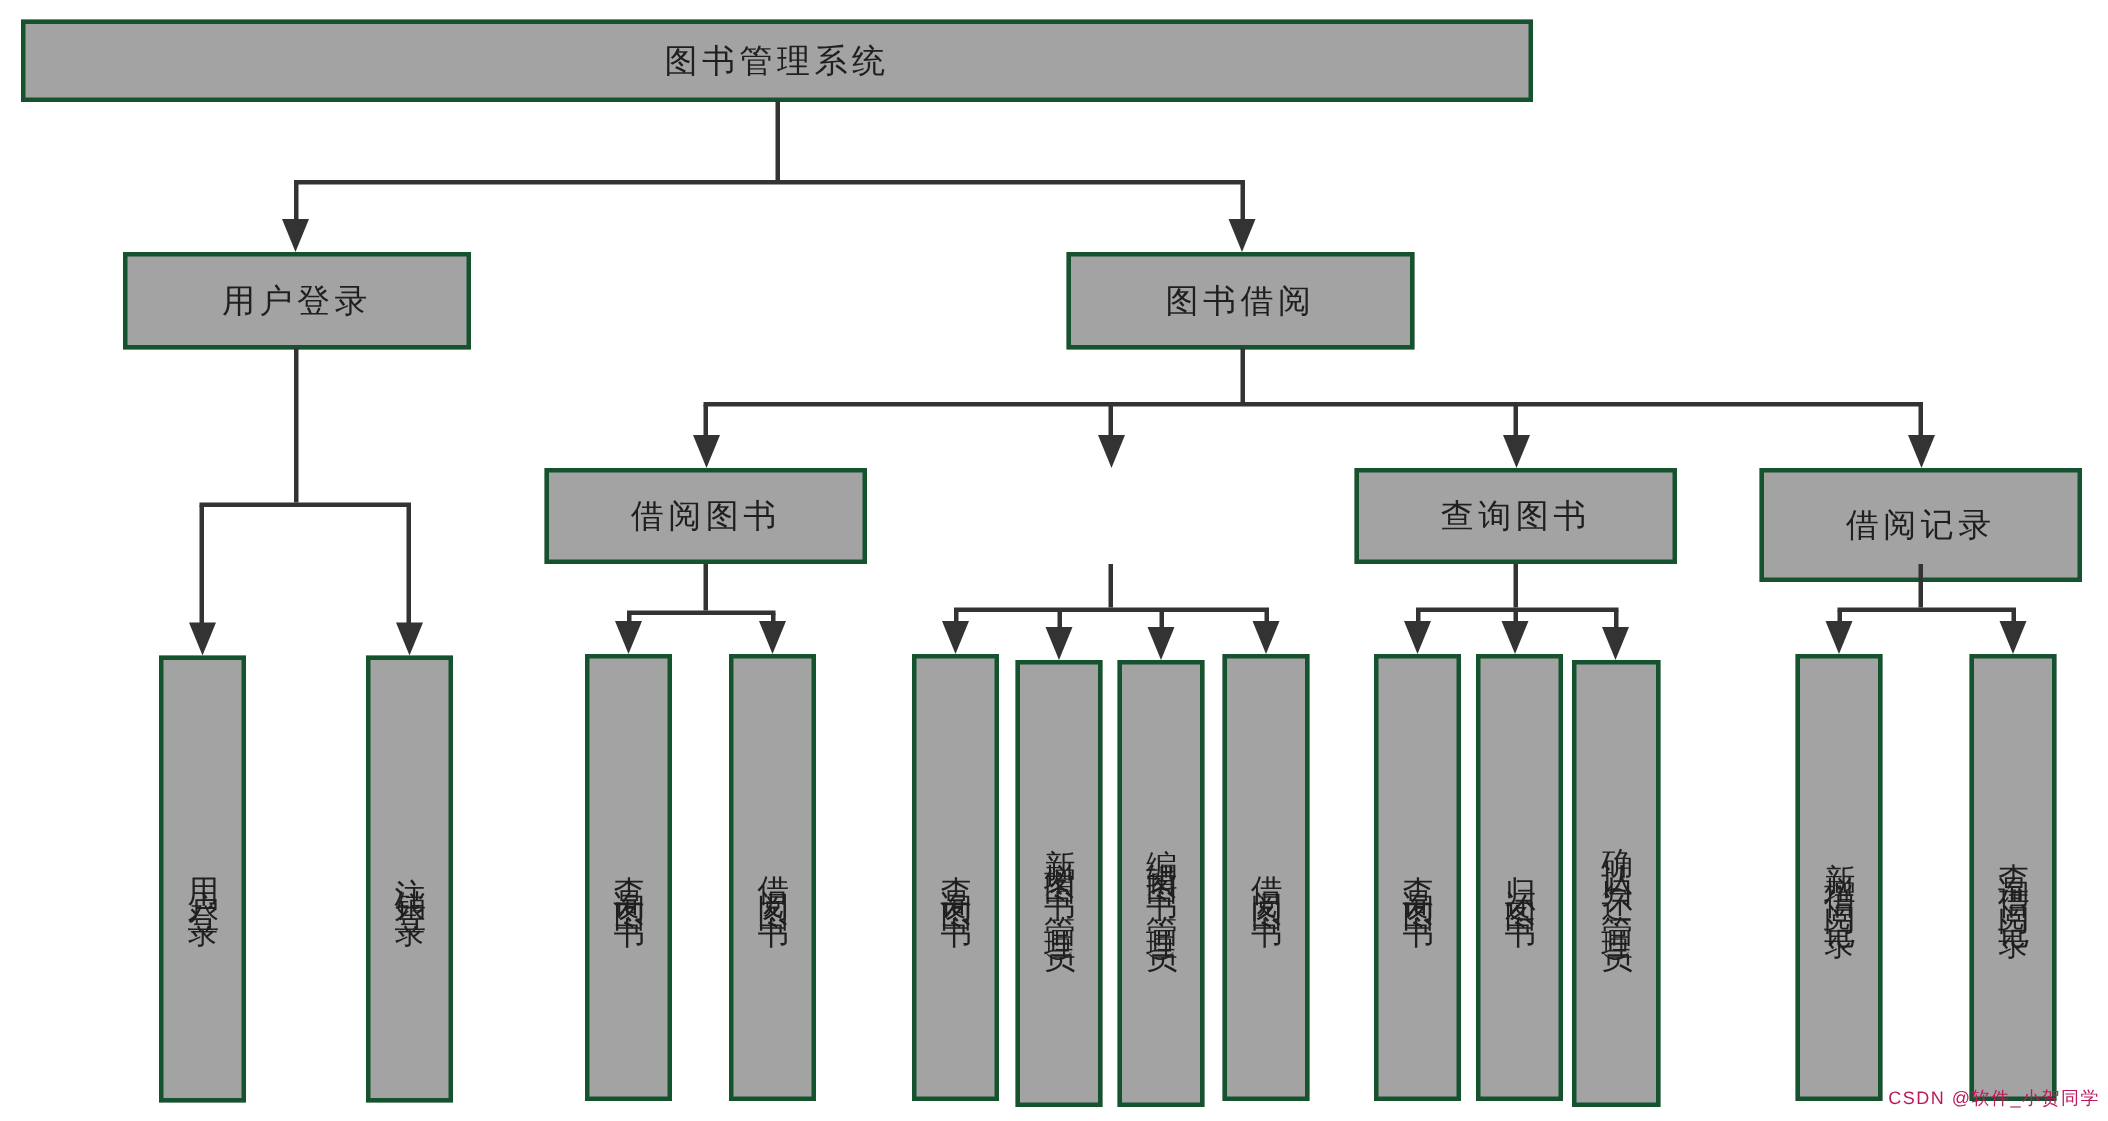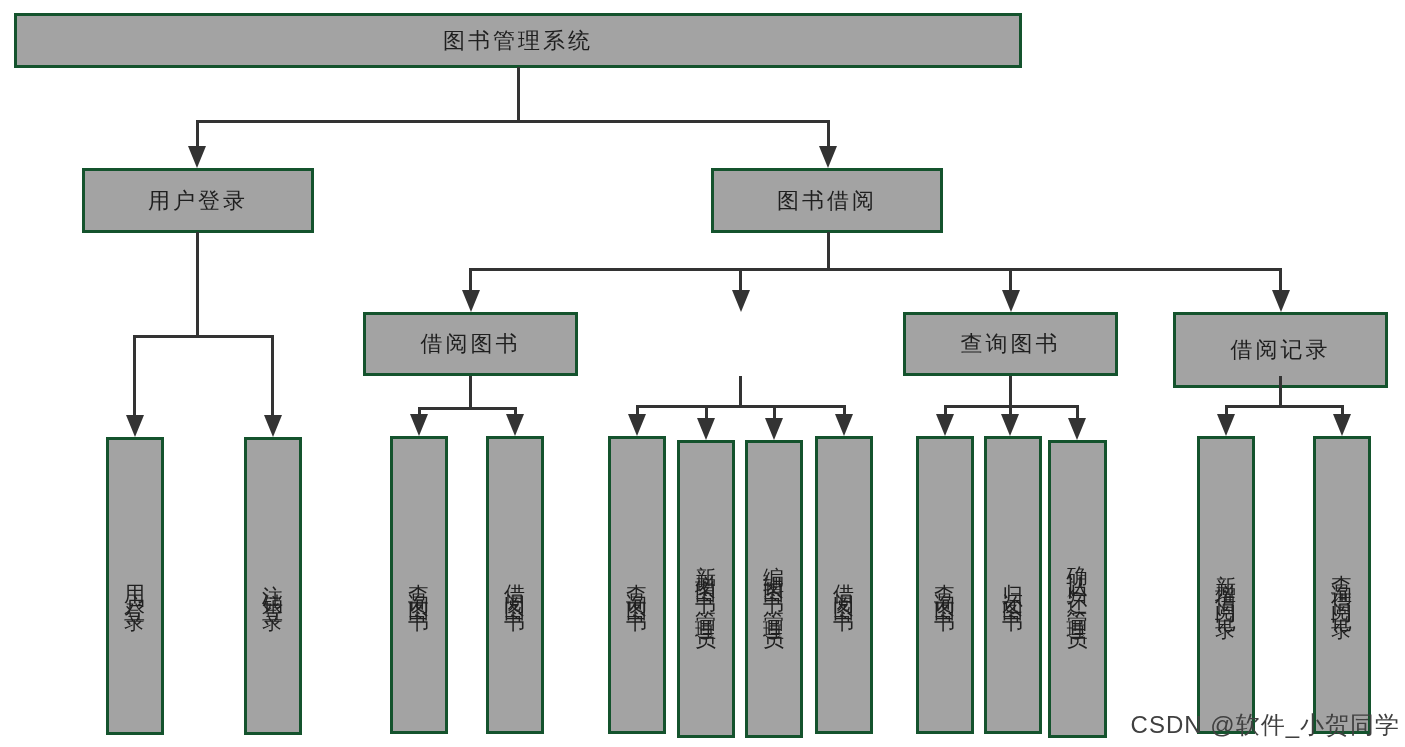--- a/index.html
+++ b/index.html
@@ -38,22 +38,22 @@
   .tri {
     position:absolute;
     width:0; height:0;
     border-left:9px solid transparent;
     border-right:9px solid transparent;
     border-top:22px solid #333333;
   }
   .watermark {
     position:absolute;
     right:5px; bottom:6px;
-    font-size:24px;
-    color:#404040;
+    font-size:12px;
+    color:#be185d;
     letter-spacing:1px;
     white-space:nowrap;
     z-index:5;
   }
 </style>
 </head>
 <body>
 
 <div class="canvas">
 

